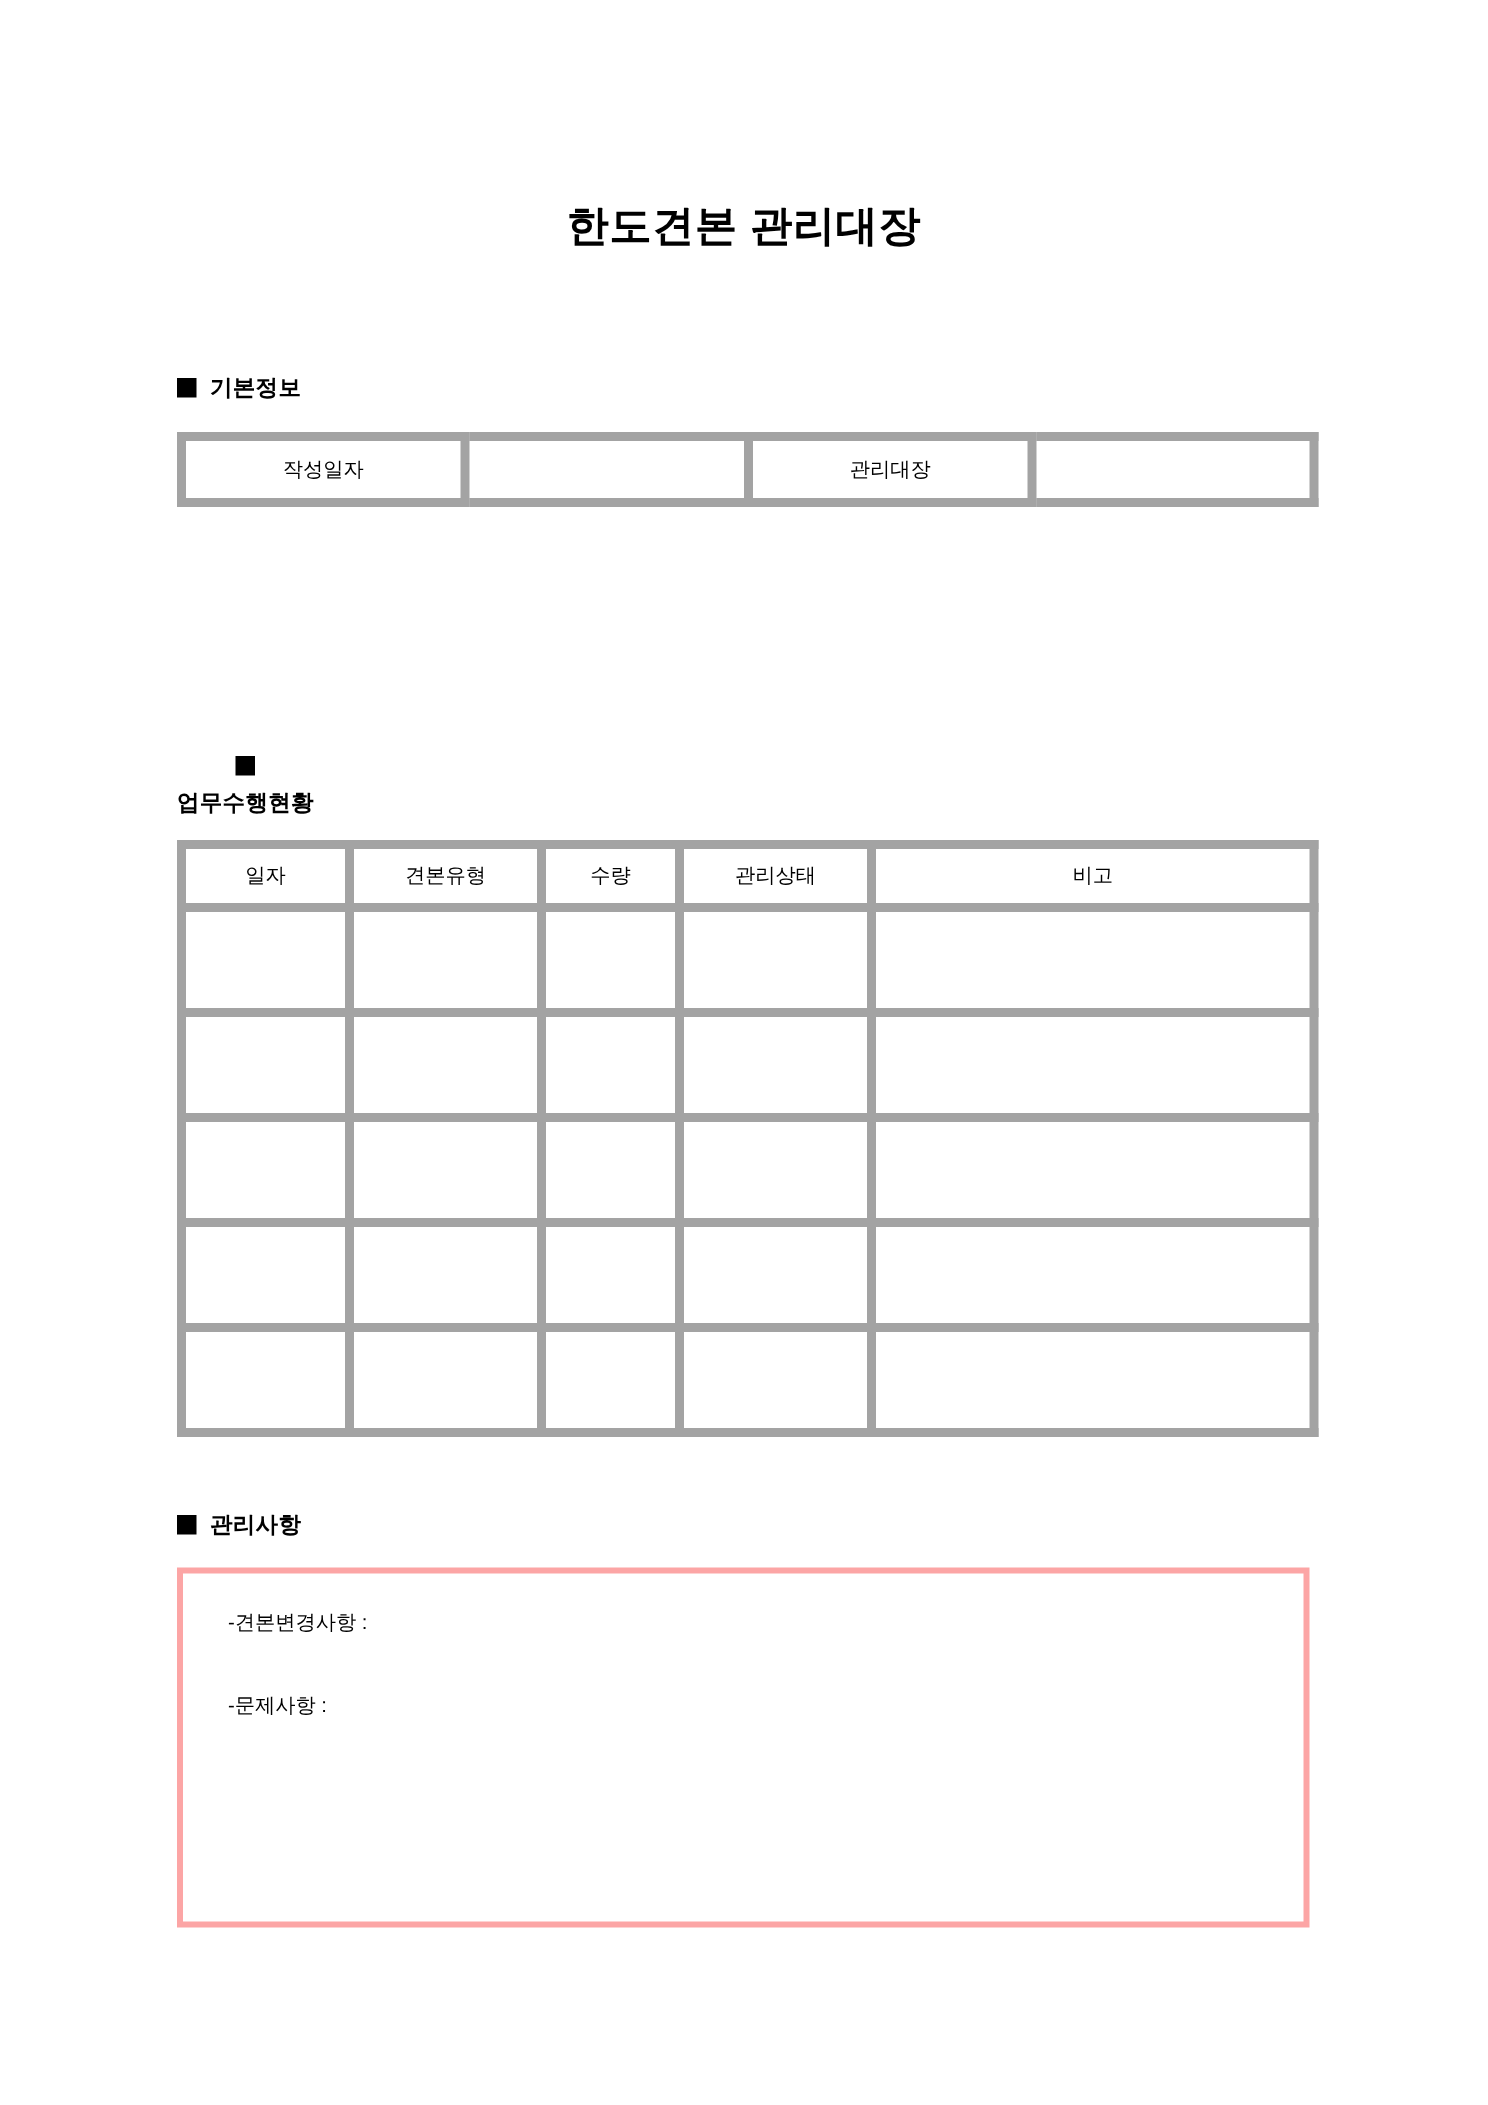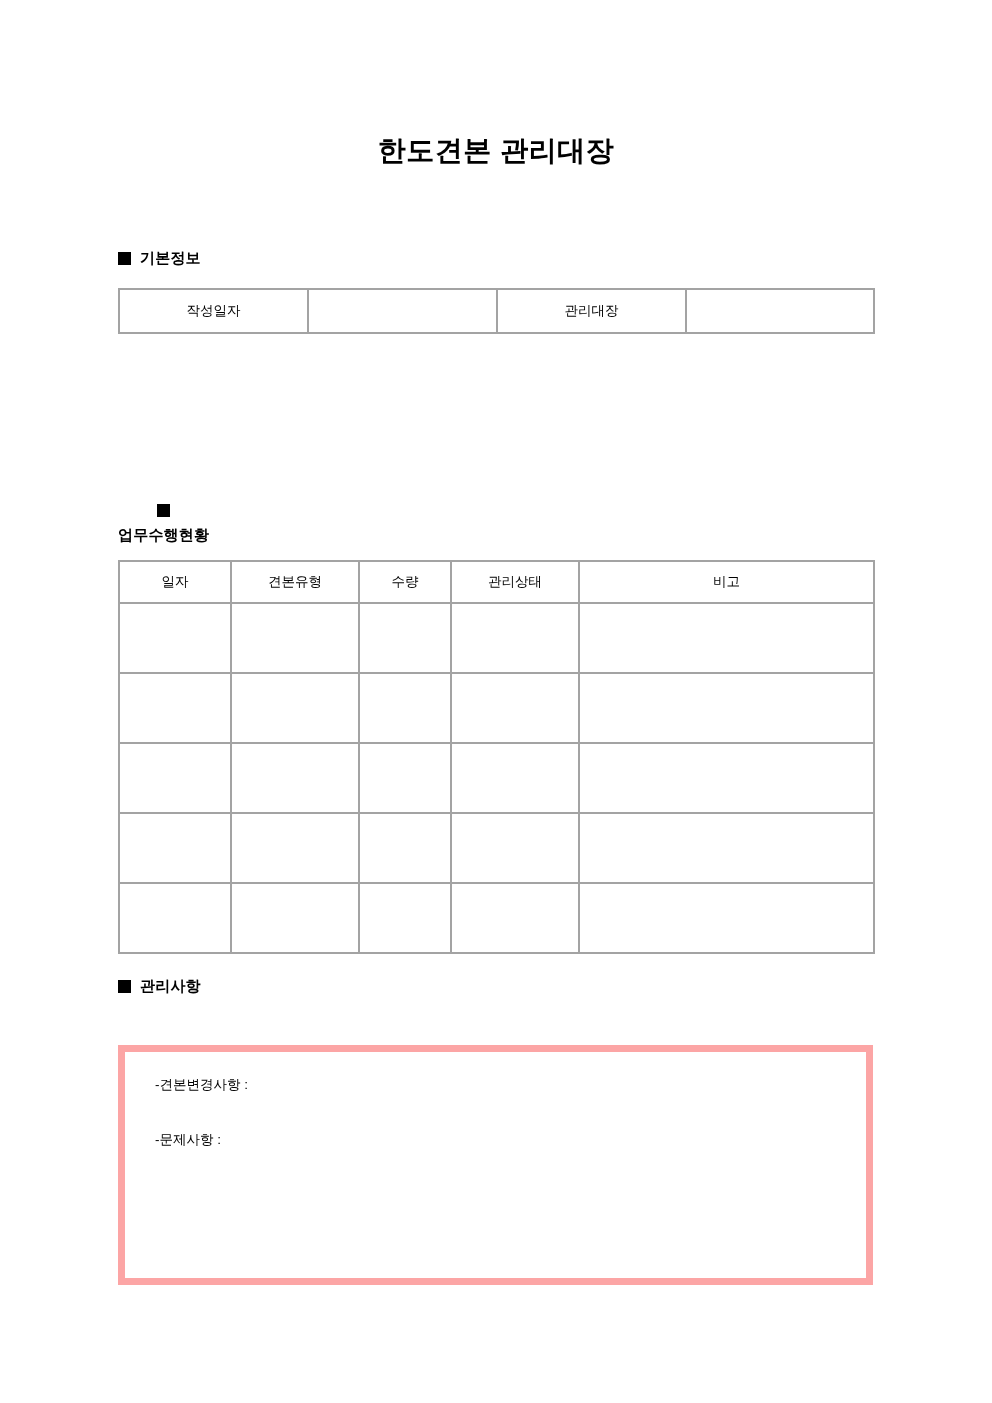--- a/index.html
+++ b/index.html
@@ -49,33 +49,33 @@
   }
   .heading-marker {
     display: inline-block;
     width: 13px;
     height: 13px;
     background: #000000;
     flex: 0 0 auto;
   }
   #heading-basic   { top: 249px; align-items: center; }
   #heading-work    { top: 504px; flex-direction: column; }
-  #heading-manage  { top: 977px; }
+  #heading-manage  { top: 1007px; }
 
   
   table.form-table {
     position: absolute;
     left: 118px;
     width: 755px;
     border-collapse: collapse;
     table-layout: fixed;
   }
   table.form-table td,
   table.form-table th {
-    border: 2px solid #a3a3a3;
+    border: 6px solid #a3a3a3;
     font-size: 13.5px;
     font-weight: normal;
     text-align: center;
     vertical-align: middle;
     padding: 0 4px;
     background: #ffffff;
   }
   td.label-cell, th.head-cell {
     background: #dedede;
   }
@@ -91,21 +91,21 @@
   #table-work th.head-cell { height: 42px; }
   #table-work td.data-cell { height: 70px; }
 
   
   .notes-box {
     position: absolute;
     left: 118px;
     top: 1045px;
     width: 755px;
     height: 240px;
-    border: 7px solid #fca5a5;
+    border: 4px solid #fca5a5;
     background: #ffffff;
     padding: 26px 0 0 30px;
   }
   .notes-line {
     font-size: 13.5px;
     line-height: 1;
     margin-bottom: 41px;
     white-space: pre;
   }
 </style>

